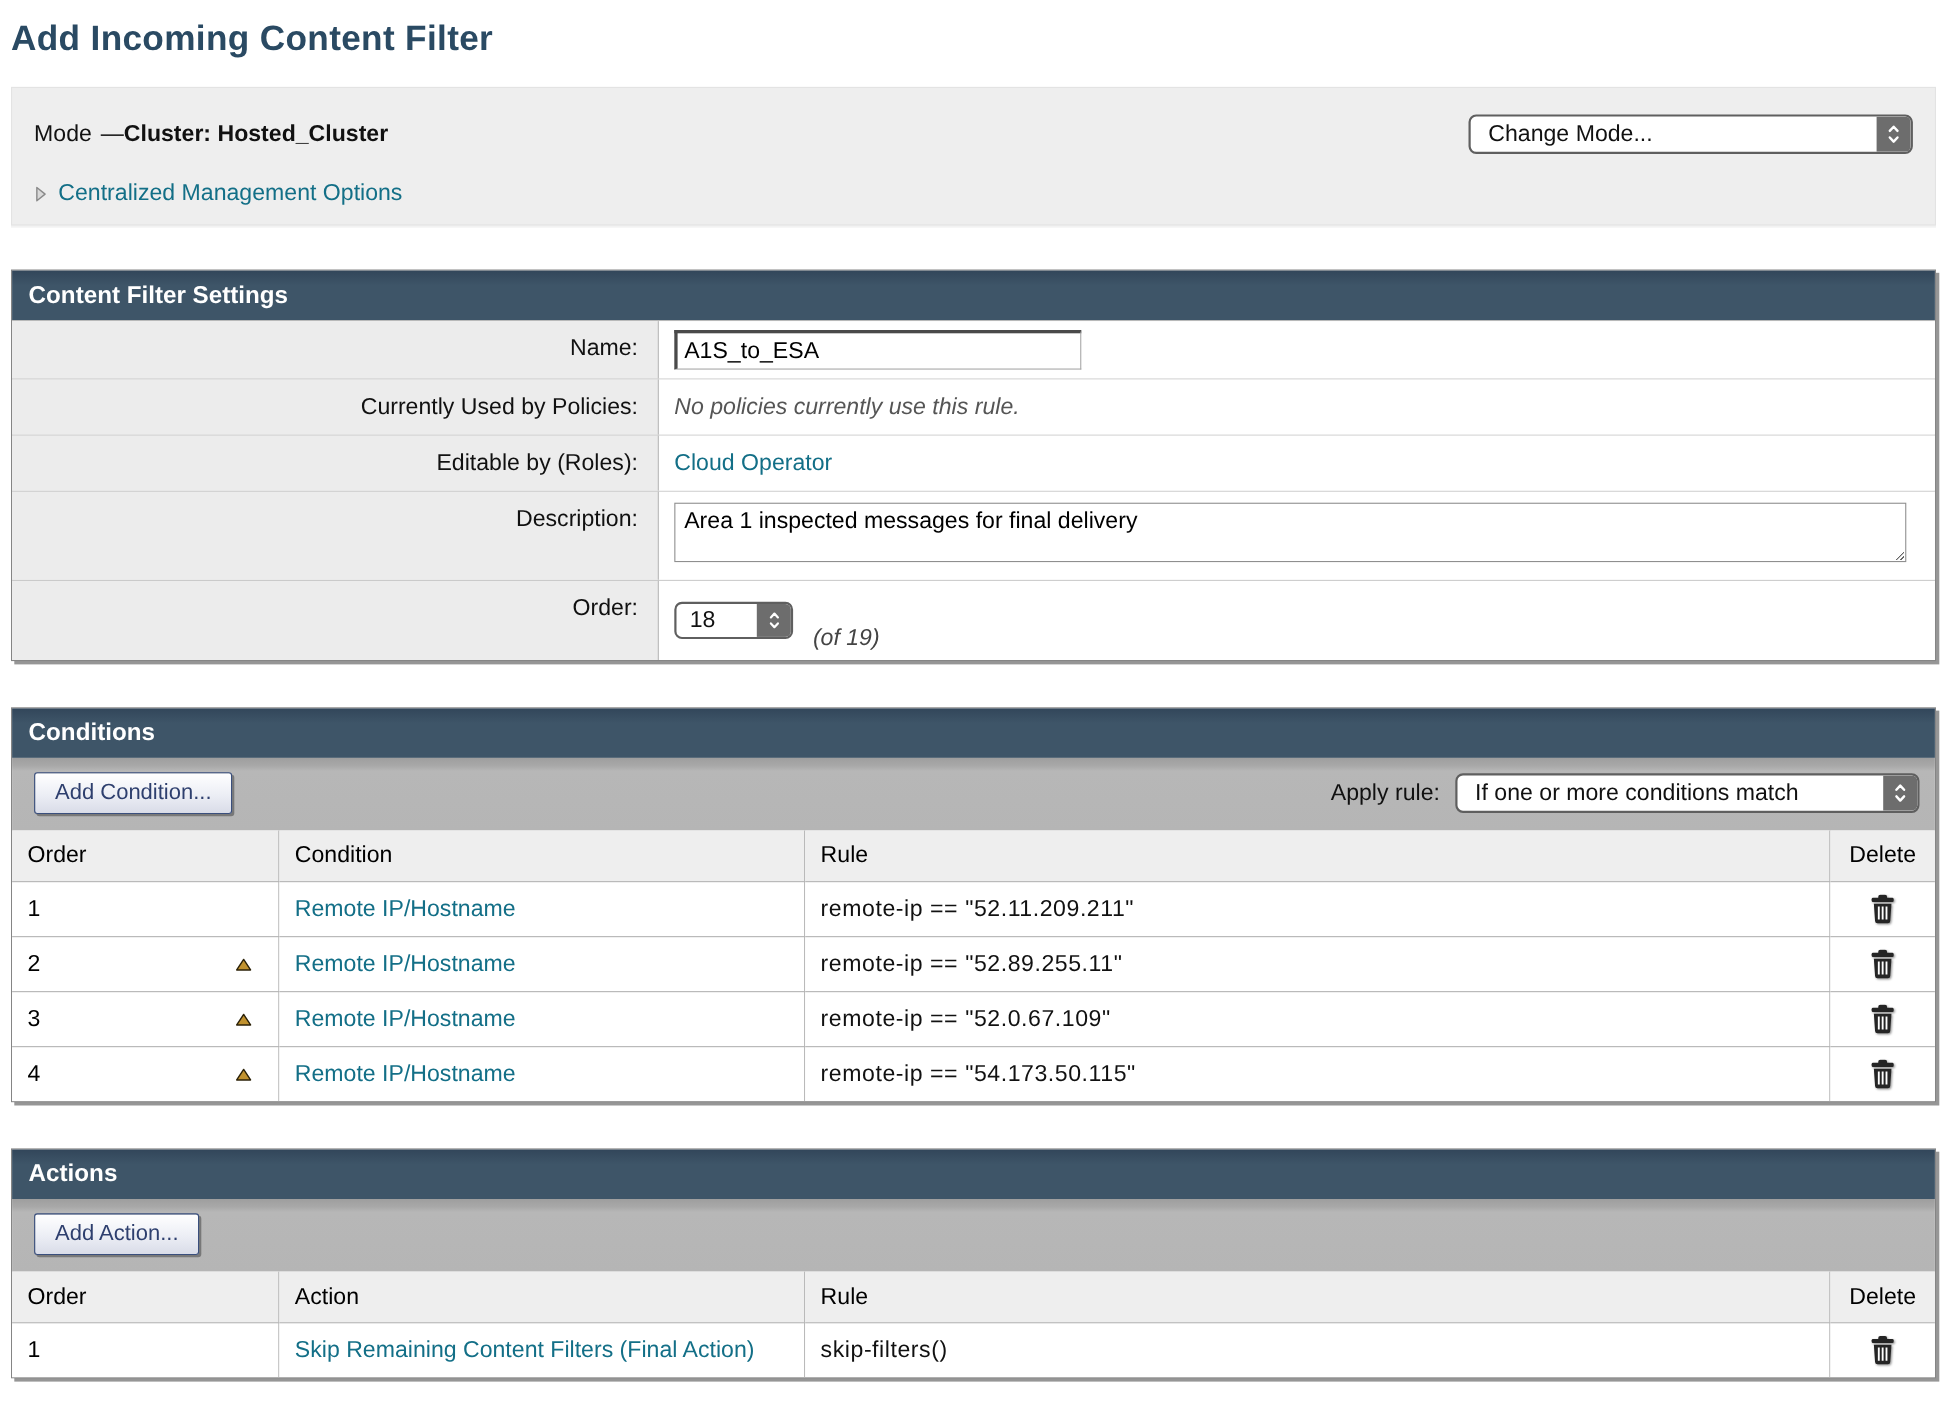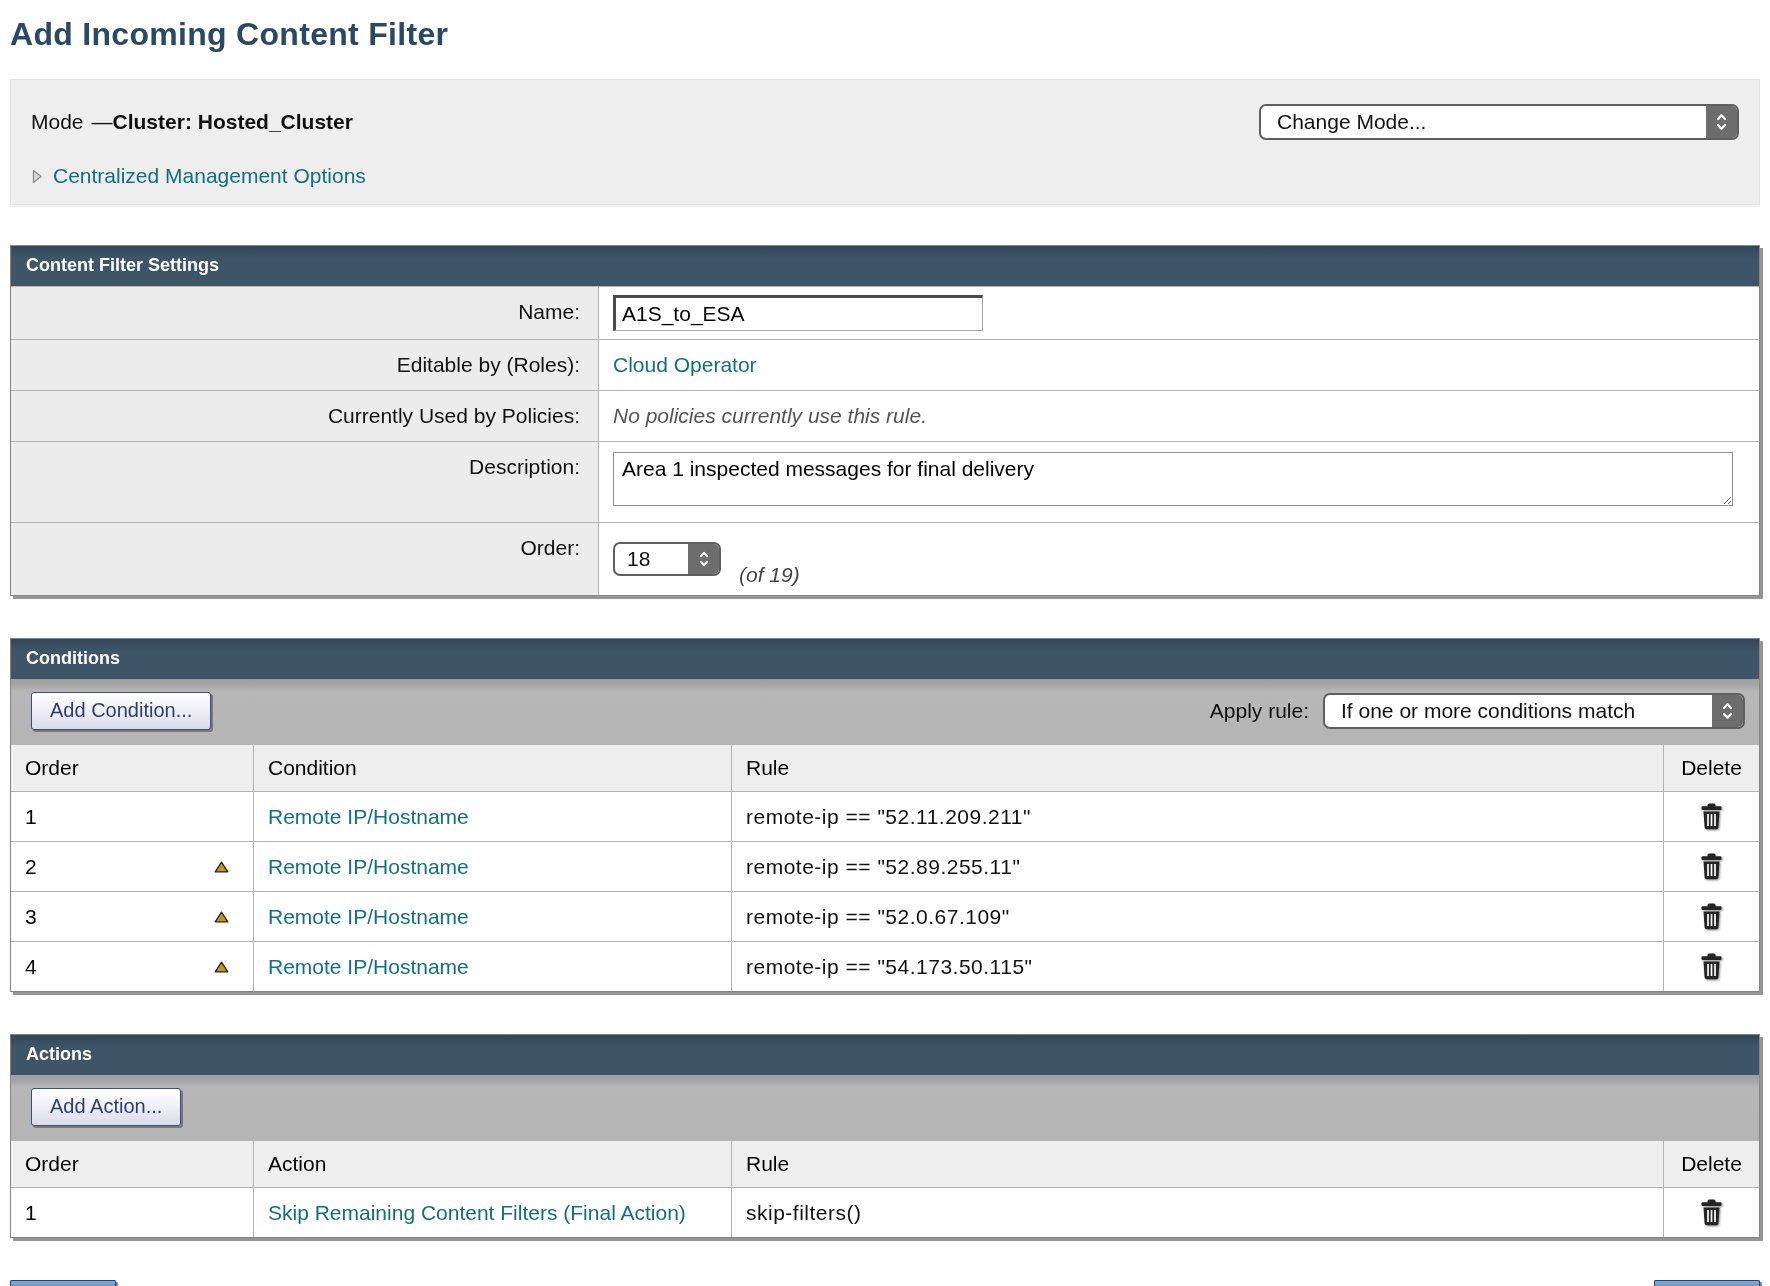--- a/index.html
+++ b/index.html
@@ -39,33 +39,33 @@
   .mselect {
     display: inline-flex; align-items: stretch; height: 36px;
     background: #fff; border: 2px solid #5f5f5f; border-radius: 7px;
     overflow: hidden; cursor: pointer;
   }
   .mselect-text { flex: 1; font-size: 21px; color: #111; padding: 4px 16px 0 16px; white-space: nowrap; }
   .mselect-spin {
     width: 31px; background: #6d6d6d; display: flex;
     align-items: center; justify-content: center; flex: none;
   }
-  .mselect.change-mode { width: 480px; }
+  .mselect.change-mode { width: 404px; }
   .mselect.apply-rule  { width: 422px; }
   .mselect.order-sel   { width: 108px; height: 34px; }
   .mselect.order-sel .mselect-text { padding: 3px 0 0 12px; }
 
   
   .section {
     border: 1px solid #858585; margin-bottom: 42px;
     box-shadow: 3px 3px 0 #969696;
   }
   .sec-head {
     background: linear-gradient(to bottom, #32465a 0%, #3e5568 30%, #3e5568 100%);
-    color: #fff; font-size: 18px; font-weight: bold; padding: 9px 15px 10px;
+    color: #fff; font-size: 22px; font-weight: bold; padding: 9px 15px 10px;
   }
 
   
   .srow { display: grid; grid-template-columns: 588px 1fr; border-top: 1px solid #b3b3b3; }
   .srow:first-of-type { border-top: none; }
   .slabel {
     background: #ececec; text-align: right; font-size: 21px; color: #111;
     padding: 13px 18px 13px 10px; border-right: 1px solid #b3b3b3;
   }
   .svalue { background: #fff; padding: 8px 14px; display: flex; align-items: center; font-size: 21px; }
@@ -159,30 +159,30 @@
     <div class="sec-head">Content Filter Settings</div>
 
     <div class="srow">
       <div class="slabel">Name:</div>
       <div class="svalue">
         <input class="name-input" type="text" value="A1S_to_ESA" style="">
       </div>
     </div>
 
     <div class="srow">
+      <div class="slabel">Currently Used by Policies:</div>
+      <div class="svalue">
+          <span class="italic-note">No policies currently use this rule.</span>
+        </div>
+    </div>
+
+    <div class="srow">
       <div class="slabel">Editable by (Roles):</div>
       <div class="svalue">
           <a class="link">Cloud Operator</a>
-        </div>
-    </div>
-
-    <div class="srow">
-      <div class="slabel">Currently Used by Policies:</div>
-      <div class="svalue">
-          <span class="italic-note">No policies currently use this rule.</span>
         </div>
     </div>
 
     <div class="srow">
       <div class="slabel">Description:</div>
       <div class="svalue top">
         <textarea class="desc-area" style="">Area 1 inspected messages for final delivery</textarea>
       </div>
     </div>
 

